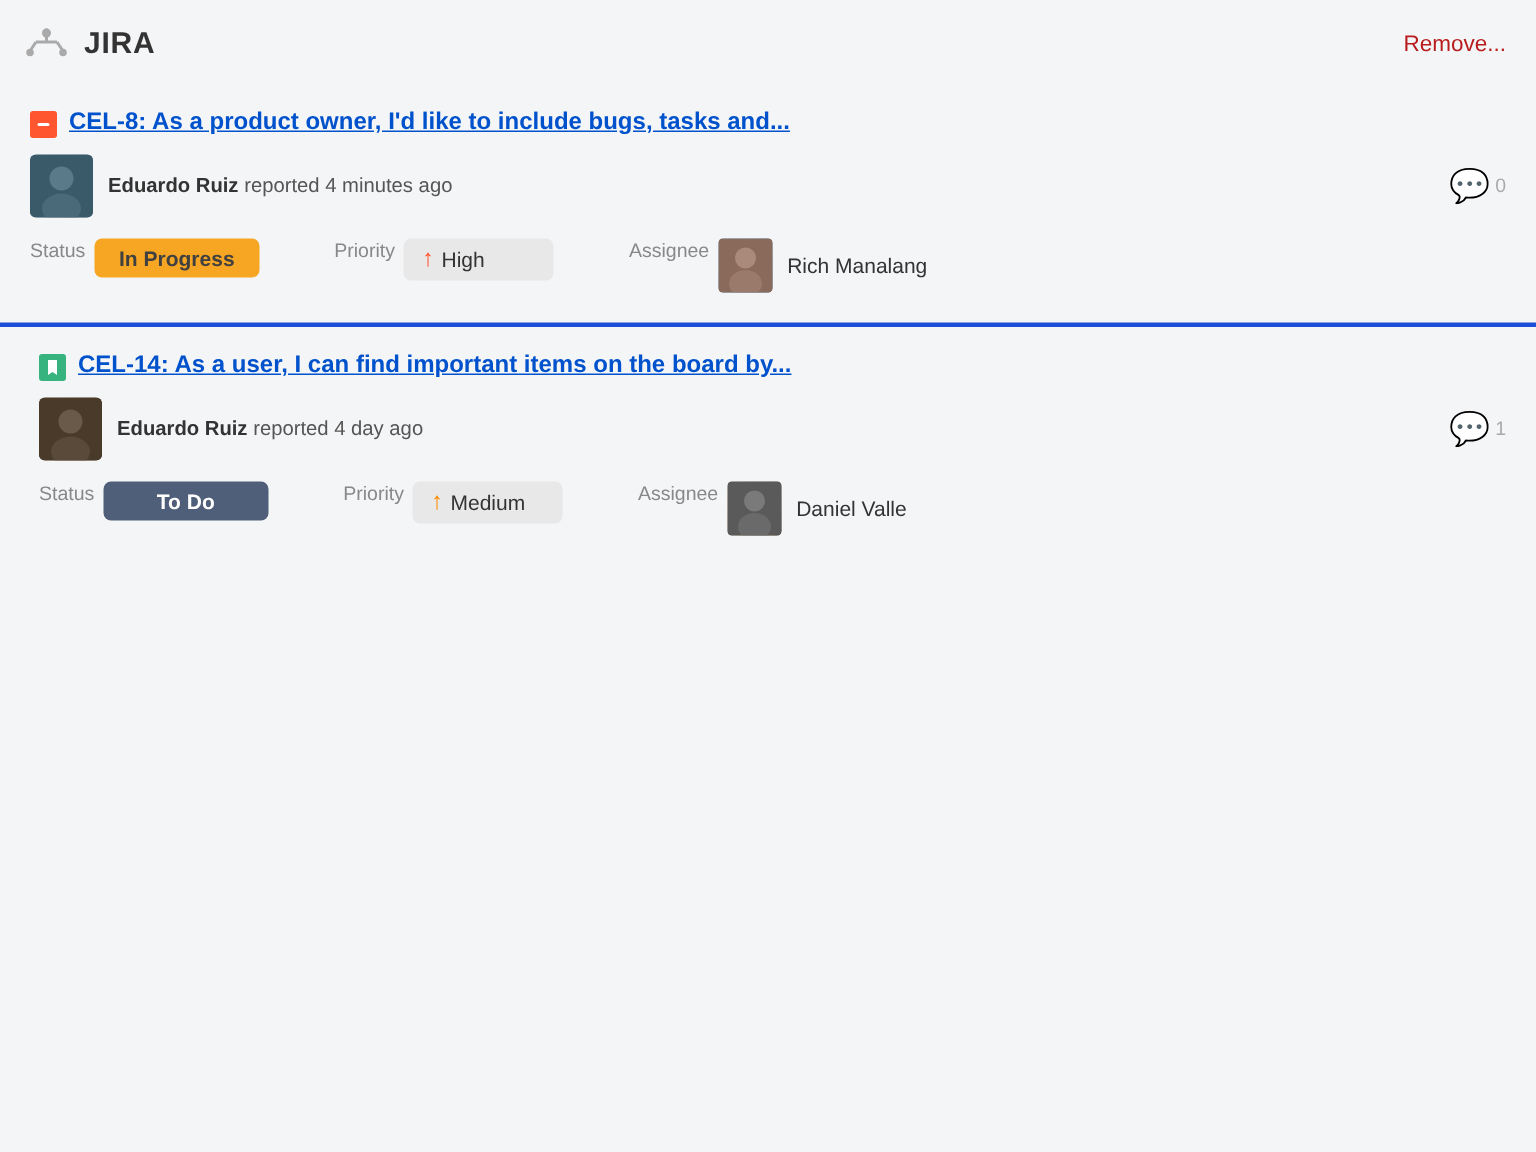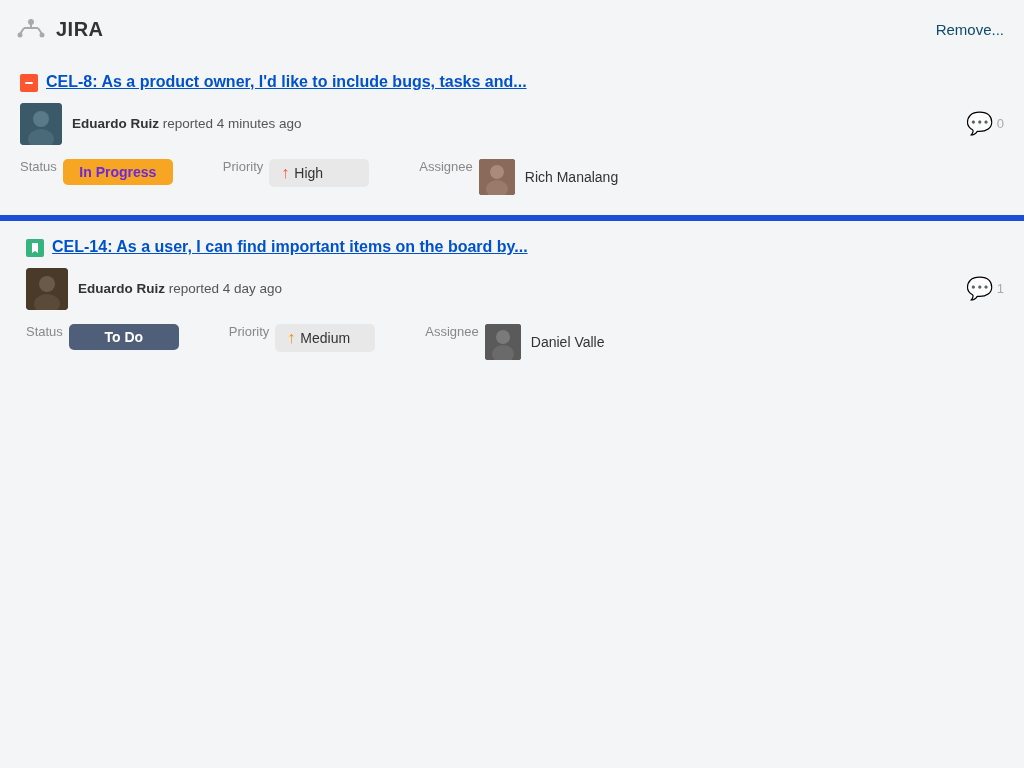--- a/index.html
+++ b/index.html
@@ -31,29 +31,29 @@
       height: 30px;
     }
     .app-title {
       font-size: 20px;
       font-weight: 600;
       color: #333;
       letter-spacing: 0.5px;
     }
     .remove-link {
       font-size: 15px;
-      color: #0c4a6e;
+      color: #b91c1c;
       text-decoration: none;
       cursor: pointer;
     }
 
     .issue-card {
       background: #f4f5f7;
       padding: 16px 20px 20px 20px;
-      border-bottom: 6px solid #1d4ed8;
+      border-bottom: 3px solid #1d4ed8;
     }
     .issue-card:last-child { border-bottom: none; padding-left: 26px; }
 
     .issue-title-row {
       display: flex;
       align-items: flex-start;
       gap: 8px;
       margin-bottom: 10px;
     }
     .issue-type-icon {
@@ -137,21 +137,21 @@
       padding: 5px 12px;
       border-radius: 5px;
       font-size: 14px;
       font-weight: 600;
       color: #fff;
       min-width: 110px;
       justify-content: center;
     }
     .status-badge.in-progress {
       background: #f6a623;
-      color: #6d28d9;
+      color: #404040;
     }
     .status-badge.to-do {
       background: #505f79;
       color: #fff;
     }
 
     .priority-badge {
       display: inline-flex;
       align-items: center;
       gap: 5px;

